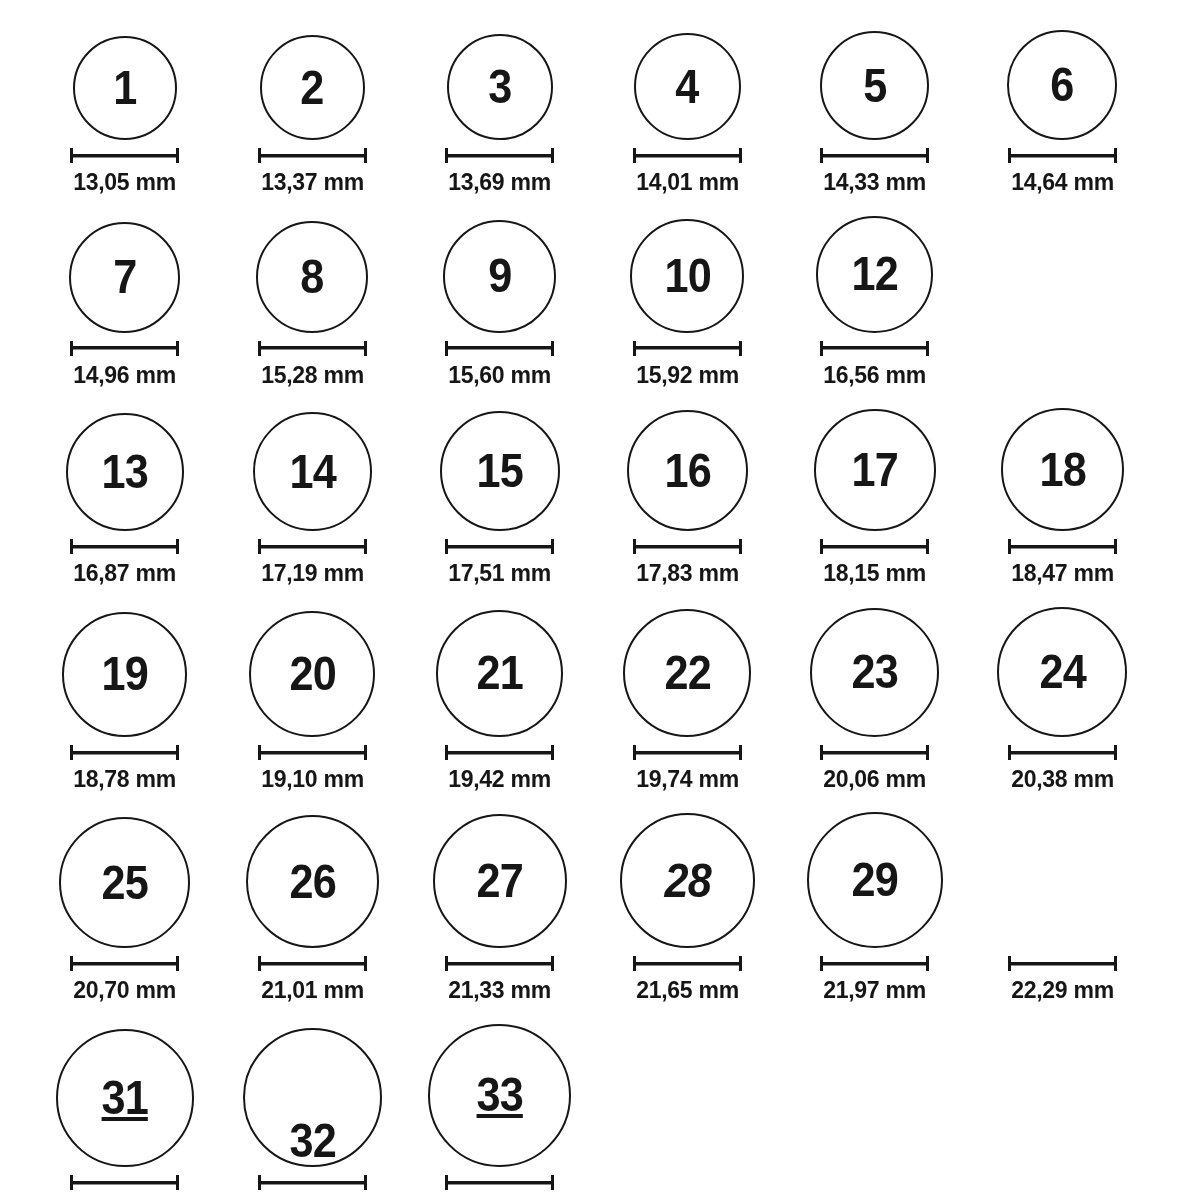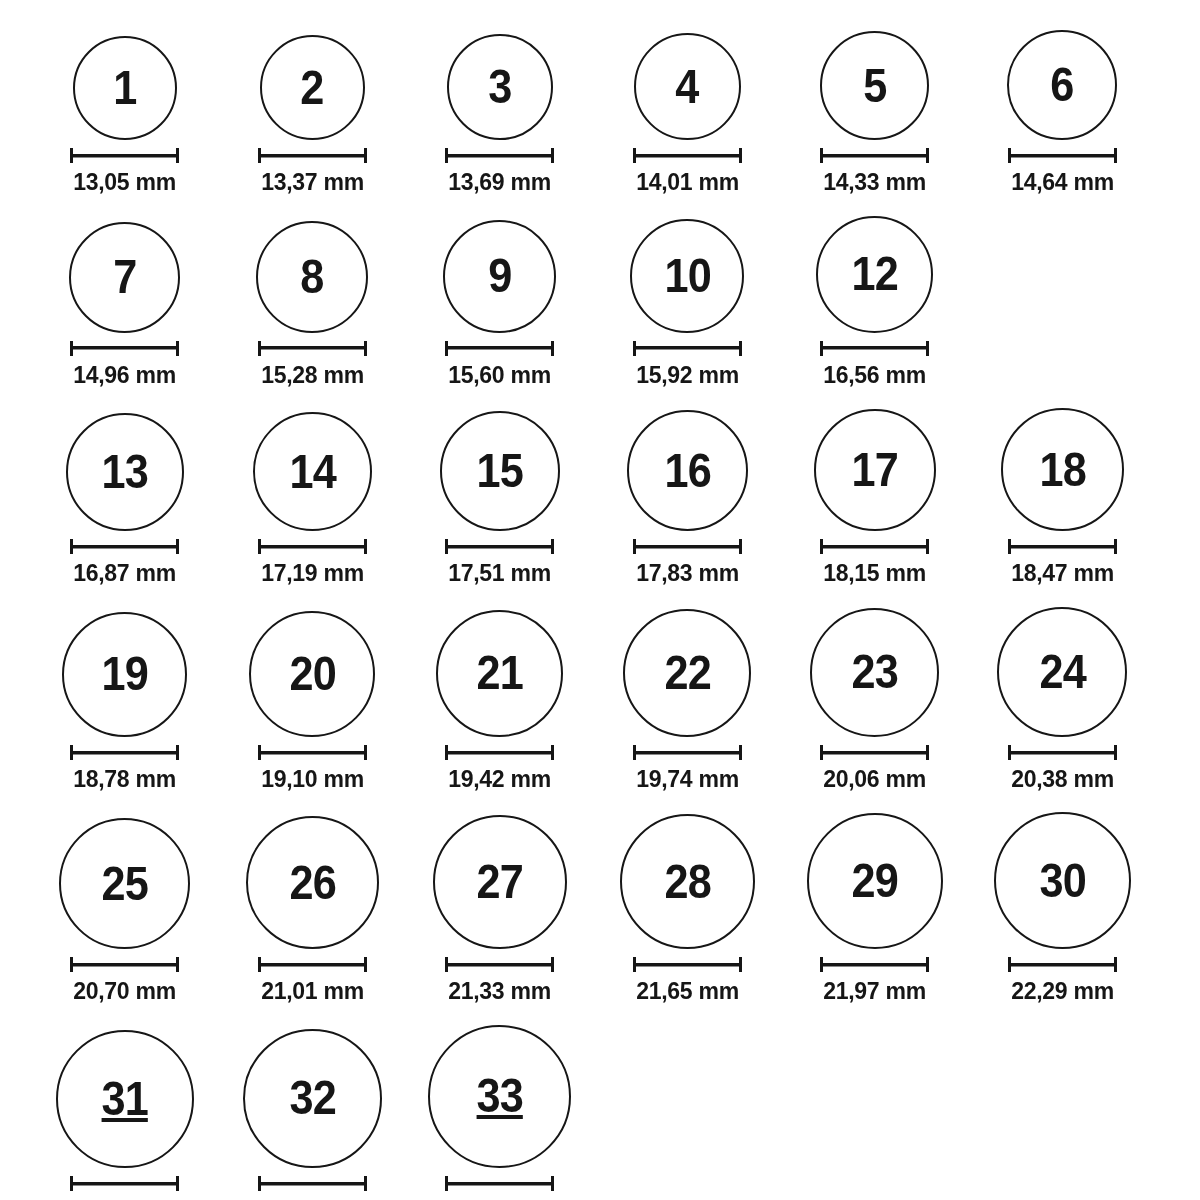--- a/index.html
+++ b/index.html
@@ -256,51 +256,48 @@
     <div class="diameter-label">21,01 mm</div>
   </div>
       <div class="ring-cell">
     <div class="ring-circle" style="width: 134px; height: 134px;">
       <span class="ring-number">27</span>
     </div>
     <div class="measure-line"></div>
     <div class="diameter-label">21,33 mm</div>
   </div>
       <div class="ring-cell">
-    <div class="ring-circle" style="width: 135px; height: 135px;">
+    <div class="ring-circle" style="width: 135px; height: 135px; font-style: italic;">
       <span class="ring-number">28</span>
     </div>
     <div class="measure-line"></div>
     <div class="diameter-label">21,65 mm</div>
   </div>
       <div class="ring-cell">
     <div class="ring-circle" style="width: 136px; height: 136px;">
       <span class="ring-number">29</span>
     </div>
     <div class="measure-line"></div>
     <div class="diameter-label">21,97 mm</div>
   </div>
       <div class="ring-cell">
-    <div class="ring-circle" style="width: 137px; height: 137px;">
-      <span class="ring-number">30</span>
-    </div>
     <div class="measure-line"></div>
     <div class="diameter-label">22,29 mm</div>
   </div>
     </div>
     <div class="ring-row">
       <div class="ring-cell">
     <div class="ring-circle" style="width: 138px; height: 138px; text-decoration: underline;">
       <span class="ring-number">31</span>
     </div>
     <div class="measure-line"></div>
     <div class="diameter-label">22,61 mm</div>
   </div>
       <div class="ring-cell">
-    <div class="ring-circle" style="width: 139px; height: 139px;">
+    <div class="ring-circle" style="width: 139px; height: 139px; align-items: flex-end;">
       <span class="ring-number">32</span>
     </div>
     <div class="measure-line"></div>
     <div class="diameter-label">22,92 mm</div>
   </div>
       <div class="ring-cell">
     <div class="ring-circle" style="width: 143px; height: 143px; text-decoration: underline;">
       <span class="ring-number">33</span>
     </div>
     <div class="measure-line"></div>

